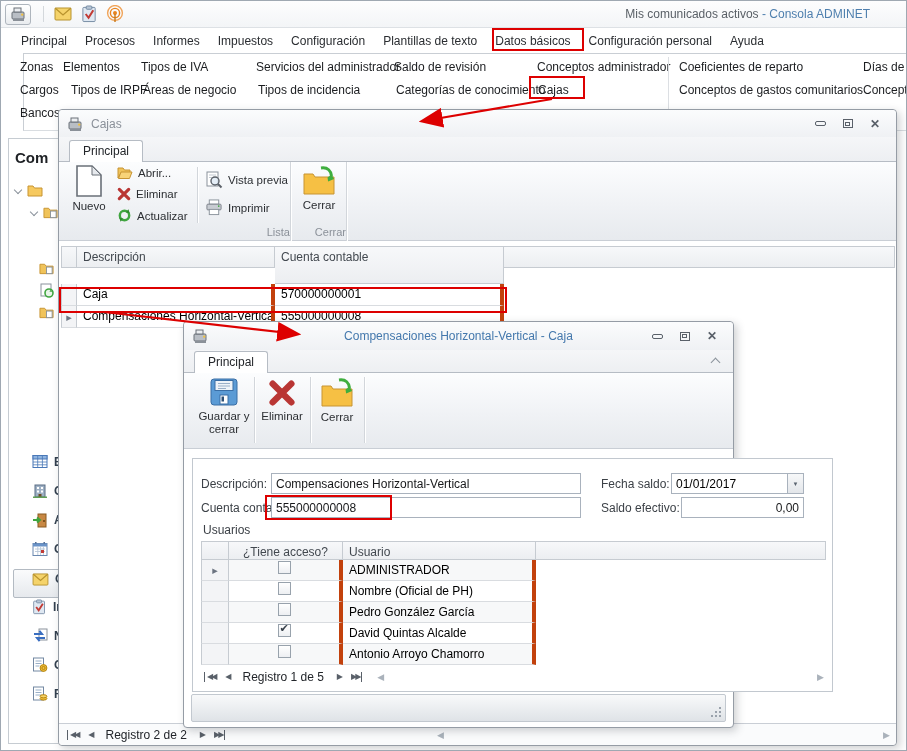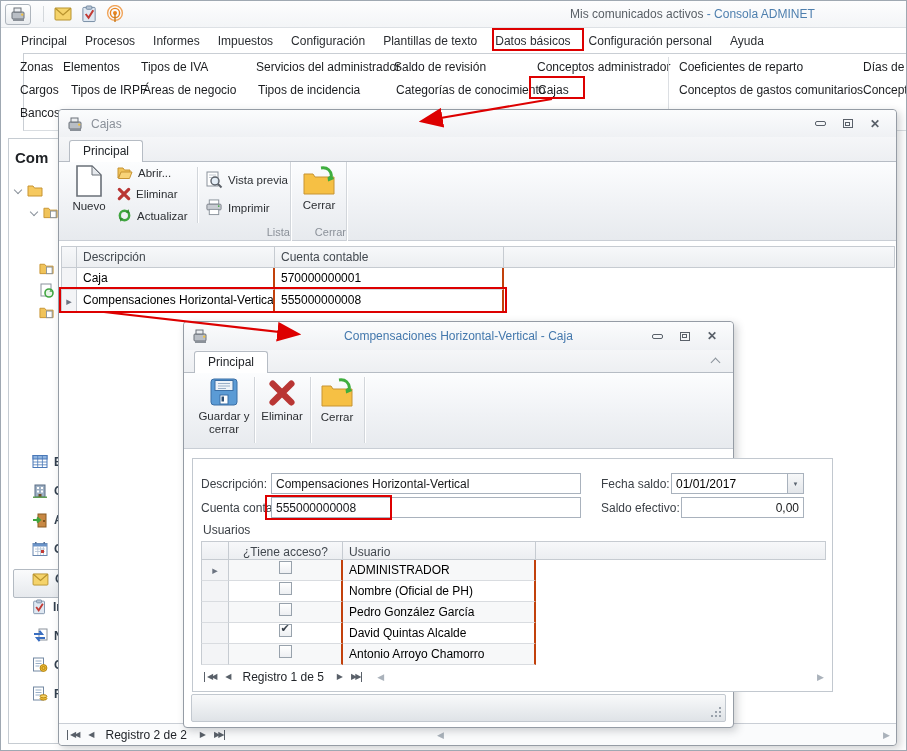--- a/index.html
+++ b/index.html
@@ -4,21 +4,21 @@
 <style>
   html,body{margin:0;padding:0;background:#d8dbe0;}
   *{box-sizing:border-box;font-family:"Liberation Sans",sans-serif;}
   .screen{position:relative;width:907px;height:751px;background:#fff;border:1px solid #9fa8b2;overflow:hidden;margin:0 auto;}
   .abs{position:absolute;}
   
   .qat{position:absolute;left:0;top:0;width:100%;height:27px;background:linear-gradient(#fdfdfe,#f3f5f7);border-bottom:1px solid #dde1e5;display:flex;align-items:center;padding-left:4px;}
   .appbtn{width:26px;height:21px;border:1px solid #aeb5bd;border-radius:3px;background:linear-gradient(#fff,#e9ecef);display:flex;align-items:center;justify-content:center;margin-right:6px;}
   .qsep{width:1px;height:16px;background:#d4d8dc;margin:0 6px;}
   .qicon{width:26px;height:21px;display:flex;align-items:center;justify-content:center;}
-  .apptitle{position:absolute;left:569px;top:6px;width:300px;text-align:left;font-size:12px;color:#5a6067;white-space:nowrap;}
+  .apptitle{position:absolute;left:569px;top:6px;width:300px;text-align:right;font-size:12px;color:#5a6067;white-space:nowrap;}
   .apptitle .blue{color:#4e7fae;}
   .tabsrow{position:absolute;left:20px;top:27px;height:25px;display:flex;gap:18px;align-items:center;}
   .tabitem{font-size:12px;color:#2a2d31;white-space:nowrap;cursor:default;}
   
   .menupanel{position:absolute;left:22px;top:52px;width:885px;height:78px;border-top:1px solid #c9ced4;border-left:1px solid #c9ced4;border-bottom:1px solid #d9dde1;background:#fff;}
   .mlink{position:absolute;font-size:12px;color:#1b1d20;white-space:nowrap;cursor:default;}
   .msep{position:absolute;width:1px;background:#dcdfe3;}
   
   .leftpanel{position:absolute;left:7px;top:137px;width:164px;height:606px;border:1px solid #c6ccd2;background:#fff;}
   .lp-title{font-size:15px;font-weight:bold;color:#1e2125;padding:10px 6px 8px 6px;white-space:nowrap;overflow:hidden;}
@@ -43,21 +43,21 @@
   .bigbtn{position:absolute;display:flex;flex-direction:column;align-items:center;gap:3px;font-size:11.5px;color:#2c2f33;text-align:center;line-height:13px;}
   .smallbtn{position:absolute;display:flex;align-items:center;gap:5px;font-size:11.5px;color:#2c2f33;white-space:nowrap;}
   .rsep{position:absolute;width:1px;background:#d2d6db;box-shadow:1px 0 0 #fff;}
   .grplabel{position:absolute;bottom:2px;font-size:11px;color:#8b9199;text-align:right;}
   
   .grid{position:absolute;font-size:12px;}
   .g-head{display:flex;}
   .g-hcell{background:linear-gradient(#f7f8fa,#eceef1);border:1px solid #c6cbd1;border-left:none;color:#42484f;padding:3px 6px 0 6px;white-space:nowrap;overflow:hidden;}
   .g-hcell.first{border-left:1px solid #c6cbd1;}
   .g-row{display:flex;}
-  .g-cell{background:#fff;border-right:2px solid #c2410c;border-bottom:1px solid #d9dce0;padding:3px 6px 8px 6px;white-space:nowrap;overflow:hidden;}
+  .g-cell{background:#fff;border-right:4px solid #c2410c;border-bottom:1px solid #d9dce0;padding:3px 6px 8px 6px;white-space:nowrap;overflow:hidden;}
   .g-ind{background:#f3f4f6;border-right:1px solid #c6cbd1;border-bottom:1px solid #d9dce0;border-left:1px solid #c6cbd1;display:flex;align-items:center;justify-content:center;}
   .rowind::before{content:"▸";color:#6b7380;font-size:11px;line-height:10px;}
   
   .flabel{position:absolute;font-size:12px;color:#3c4147;white-space:nowrap;}
   .tbox{position:absolute;border:1px solid #a9b2bd;height:21px;font-size:12px;color:#17181a;padding:0 4px;background:#fff;}
   .combo{position:absolute;border:1px solid #a9b2bd;height:21px;display:flex;background:#fff;}
   .combo input{border:none;flex:1;font-size:12px;padding:0 4px;min-width:0;}
   .ddbtn{width:16px;border-left:1px solid #a9b2bd;background:linear-gradient(#f7f8f9,#e3e6ea);display:flex;align-items:center;justify-content:center;}
   .ddbtn::before{content:"▼";font-size:6px;color:#5a6470;}
   .cb{width:13px;height:13px;border:1px solid #98a2ac;background:linear-gradient(#fff,#edeff2);position:relative;}
@@ -341,21 +341,21 @@
       </div>
       <div class="rsep" style="left:287px;top:0;height:79px"></div>
       <div class="grplabel" style="left:0;width:231px">Lista</div>
       <div class="grplabel" style="left:231px;width:56px">Cerrar</div>
     </div>
 
     <div class="grid" style="left:2px;top:136px;right:1px">
       <div class="g-head">
         <div class="g-hcell first" style="width:16px;height:22px;padding:0"></div>
         <div class="g-hcell" style="width:198px;height:22px">Descripción</div>
-        <div class="g-hcell" style="width:229px;height:22px">Cuenta contable</div>
+        <div class="g-hcell" style="width:229px;height:38px">Cuenta contable</div>
         <div class="g-hcell" style="flex:1;height:22px"></div>
       </div>
       <div class="g-row">
         <div class="g-ind" style="width:16px;height:22px"></div>
         <div class="g-cell" style="width:198px;height:22px">Caja</div>
         <div class="g-cell" style="width:229px;height:22px">570000000001</div>
       </div>
       <div class="g-row">
         <div class="g-ind" style="width:16px;height:22px">
             <span class="rowind"></span>

